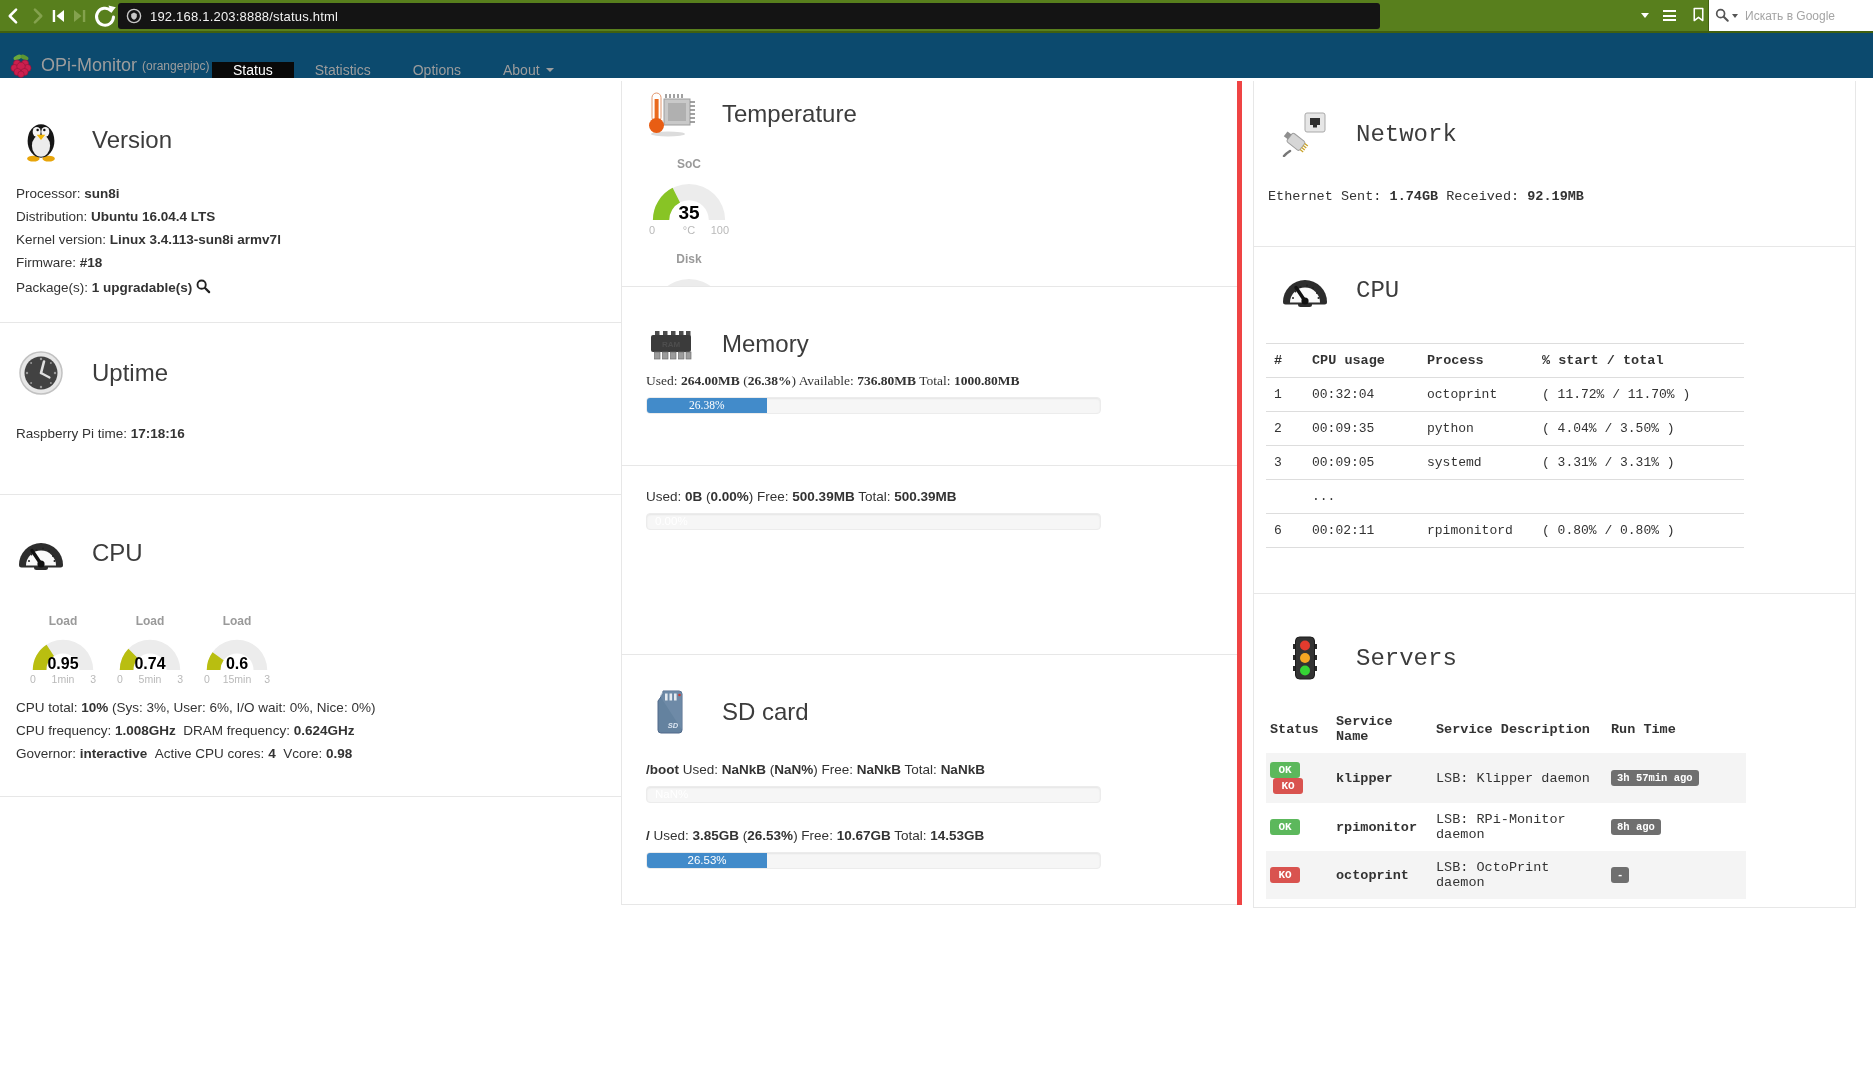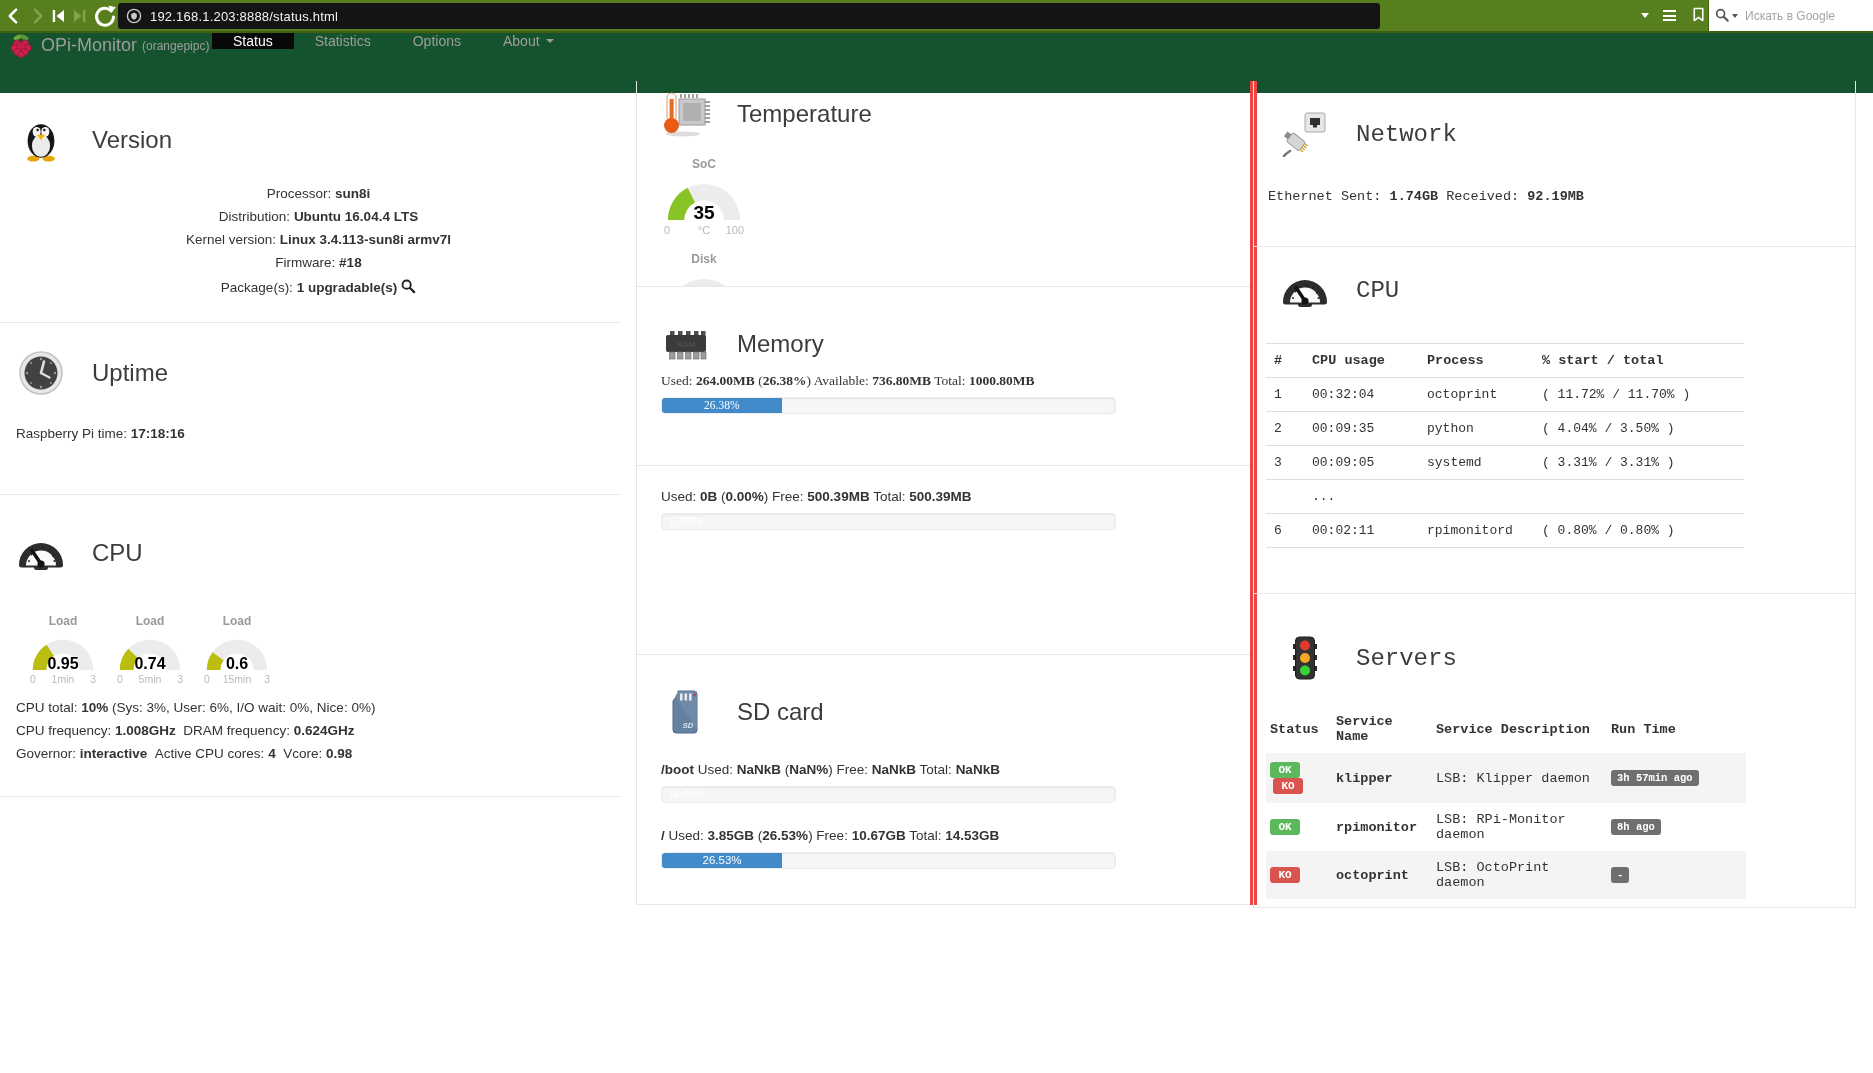--- a/index.html
+++ b/index.html
@@ -20,47 +20,47 @@
   #searchbox { position:absolute; right:0; top:0; width:164px; height:31px; background:#fff;
                display:flex; align-items:center; padding:0 6px; }
   #searchbox input { border:none; outline:none; width:110px; font-size:12px; color:#555;
                      font-family:"Liberation Sans",sans-serif; }
   #searchbox input::placeholder { color:#a4a4a4; }
   .caret-down { width:0; height:0; border-left:4px solid transparent; border-right:4px solid transparent; border-top:5px solid #fff; }
   .caret-down.sm { border-top-color:#555; border-left-width:3px; border-right-width:3px; border-top-width:4px; margin-left:2px;}
   .hamburger div { width:13px; height:2px; background:#fff; margin:2.5px 0; }
 
   
-  #navbar { position:absolute; left:0; top:33px; width:1873px; height:60px; background:#14532d; display:flex; align-items:flex-start; }
+  #navbar { position:absolute; left:0; top:33px; width:1873px; height:45px; background:#0c4a6e; display:flex; align-items:flex-end; }
   #brand { display:flex; align-items:center; padding-left:10px; width:212px; }
   #brand .brand-name { color:#9d9d9d; font-size:18px; margin-left:9px; }
   #brand .brand-suffix { color:#9d9d9d; font-size:12px; margin-left:5px; }
   .tab { display:flex; align-items:center; padding:0 21px; color:#9d9d9d; font-size:14px; cursor:pointer; }
   .tab.active { background:#090909; color:#fff; }
   .tab .tab-caret { width:0;height:0;border-left:4px solid transparent;border-right:4px solid transparent;border-top:4px solid #9d9d9d;margin-left:6px;}
 
   
   .col { position:absolute; top:81px; }
   #col-left  { left:0; width:621px; }
-  #col-mid   { left:636px; width:621px; border-left:1px solid #e7e7e7; border-right:7px solid #ef4444; }
+  #col-mid   { left:621px; width:621px; border-left:1px solid #e7e7e7; border-right:5px solid #ef4444; }
   #col-right { left:1253px; width:603px; border-left:1px solid #e7e7e7; border-right:1px solid #e7e7e7; }
   .sec { border-bottom:1px solid #e7e7e7; position:relative; overflow:hidden; }
   #col-left .sec { padding-left:16px; }
   #col-mid .sec { padding-left:24px; }
   #col-right .sec { padding-left:12px;font-family:Liberation Mono, monospace; }
 
   .sec-head { display:flex; align-items:center; gap:26px; }
   .sec-head h2 { font-size:24px; font-weight:400; color:#3c3c3c; }
   .icon-lg { width:50px; height:46px; display:flex; align-items:center; justify-content:center; flex:0 0 auto; }
 
   .lines p, .lines div.ln { margin:0 0 9px 0; line-height:14px; }
   .bv { font-weight:bold; }
 
   
-  #sec-version { height:242px;text-align:center; } #sec-version .sec-head { padding-top:36px; } #sec-version .lines { margin-top:24px; }
+  #sec-version { height:242px; } #sec-version .sec-head { padding-top:36px; } #sec-version .lines { margin-top:24px; }
   #sec-uptime  { height:172px; } #sec-uptime .sec-head { padding-top:27px; } #sec-uptime .lines { margin-top:31px; }
   #sec-cpul    { height:302px; } #sec-cpul .sec-head { padding-top:35px; } 
   #sec-cpul .gauges { margin-top:38px; margin-left:11px; display:flex; gap:15px; }
   #sec-cpul .lines { margin-top:16px; }
 
   #sec-temp    { height:206px; } #sec-temp .sec-head { padding-top:10px; }
   #sec-temp .gauges { margin-top:20px; display:flex; gap:16px;flex-direction:column; }
   #sec-mem     { height:179px; } #sec-mem .sec-head { padding-top:34px; } #sec-mem .lines { margin-top:7px;font-family:Liberation Serif, serif; }
   #sec-swap    { height:189px; } #sec-swap .sec-head { padding-top:44px; } #sec-swap .lines { margin-top:24px; }
   #sec-sd      { height:250px; } #sec-sd .sec-head { padding-top:34px; } #sec-sd .lines { margin-top:28px; }

